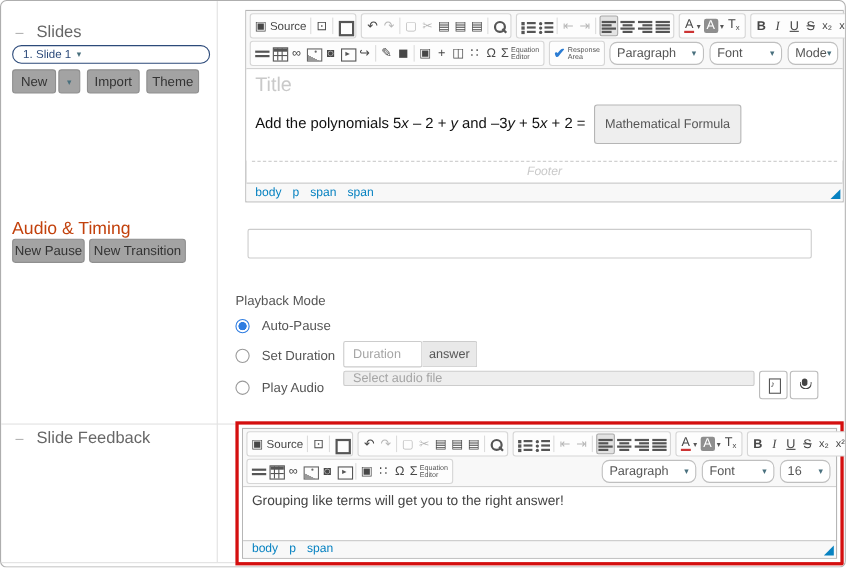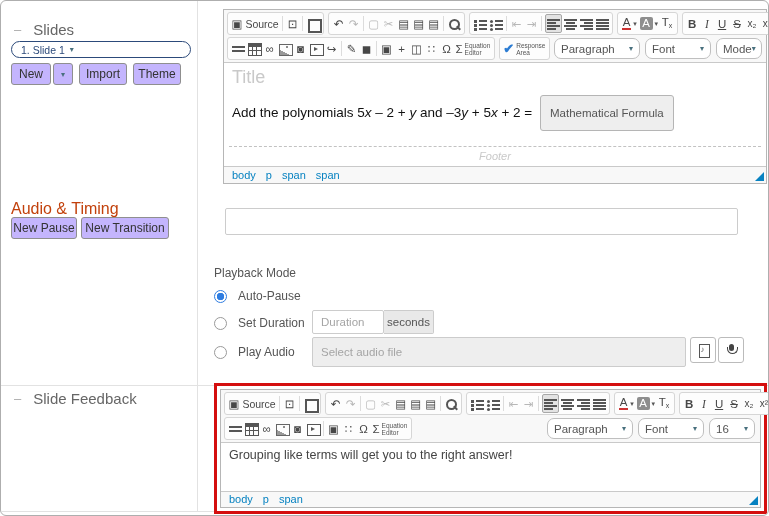--- a/index.html
+++ b/index.html
@@ -14,21 +14,21 @@
   .sec-header { position: absolute; left: 13px; display: flex; align-items: center; gap: 12px;
                 font-size: 15px; color: #666; }
   .collapse-icon { color: #aaa; font-size: 13px; cursor: pointer; }
   .collapse-icon::after { content: "–"; }
   .slide-pill { position: absolute; left: 10px; top: 40px; width: 180px; height: 17px;
                 border: 1px solid var(--slide-pill,#2c4a7a); border-radius: 9px; display: flex;
                 align-items: center; padding: 0 9px; font-size: 10.5px; color: var(--slide-pill,#2c4a7a); }
   .slide-pill .caret { margin-left: 5px; }
   .caret { font-size: 8px; color: #49707e; }
   .caret::after { content: "▾"; }
-  .sbtn { position: absolute; height: 22px; background: #c4b5fd; border: 1px solid #8f8f8f;
+  .sbtn { position: absolute; height: 22px; background: #a3a3a3; border: 1px solid #8f8f8f;
           border-radius: 3px; font-size: 12px; color: #333; display: flex; align-items: center;
           justify-content: center; cursor: pointer; }
   .side-label { position: absolute; left: 10px; font-size: 16px; color: #c2410c; }
 
   
   .editor { border: 1px solid #b6b6b6; background: #fff; display: flex; flex-direction: column; }
   .tb { background: #f8f8f8; border-bottom: 1px solid #c9c9c9; padding: 1px 3px; }
   .tb-row { display: flex; align-items: center; height: 25px; white-space: nowrap; }
   .tb-gen { display: inline-flex; align-items: center; }
   .tb-group { display: inline-flex; align-items: center; height: 23px; background: #fdfdfd;
@@ -390,27 +390,27 @@
 
   <div class="pb-row" style="top:287px">
     <span class="radio on" data-name="auto-pause-radio"></span>
     <span class="pb-opt-label" data-name="auto-pause-label">Auto-Pause</span>
   </div>
   <div class="pb-row" style="top:314px">
     <span class="radio" data-name="set-duration-radio"></span>
     <span class="pb-opt-label" data-name="set-duration-label">Set Duration</span>
   </div>
   <input class="tinput" style="left: 311px; top: 309px; width: 72px; height: 24px;" data-name="duration-input" placeholder="Duration">
-  <span class="addon" style="left:383px;top:309px;width:50px;height:24px" data-name="seconds-addon">seconds</span>
+  <span class="addon" style="left:383px;top:309px;width:50px;height:24px" data-name="seconds-addon">answer</span>
 
   <div class="pb-row" style="top:343px">
     <span class="radio" data-name="play-audio-radio"></span>
     <span class="pb-opt-label" data-name="play-audio-label">Play Audio</span>
   </div>
-  <input class="tinput" style="left: 311px; top: 336px; width: 374px; height: 30px;" disabled="" data-name="audio-file-input" placeholder="Select audio file">
+  <input class="tinput" style="left: 311px; top: 336px; width: 374px; height: 14px;" disabled="" data-name="audio-file-input" placeholder="Select audio file">
   <span class="sq-btn" style="left:689px;top:336px" data-name="browse-audio-file-button">
     <i class="gi gi-afile" data-name="audio-file-icon"></i>
   </span>
   <span class="sq-btn" style="left:717px;top:336px" data-name="record-audio-button">
     <i class="gi gi-mic" data-name="microphone-icon"></i>
   </span>
 
   <div id="feedback-wrap" data-name="feedback-highlight-box">
     <div id="feedback-editor" class="editor" data-name="slide-feedback-editor">
       <div class="tb" data-name="feedback-editor-toolbar">

